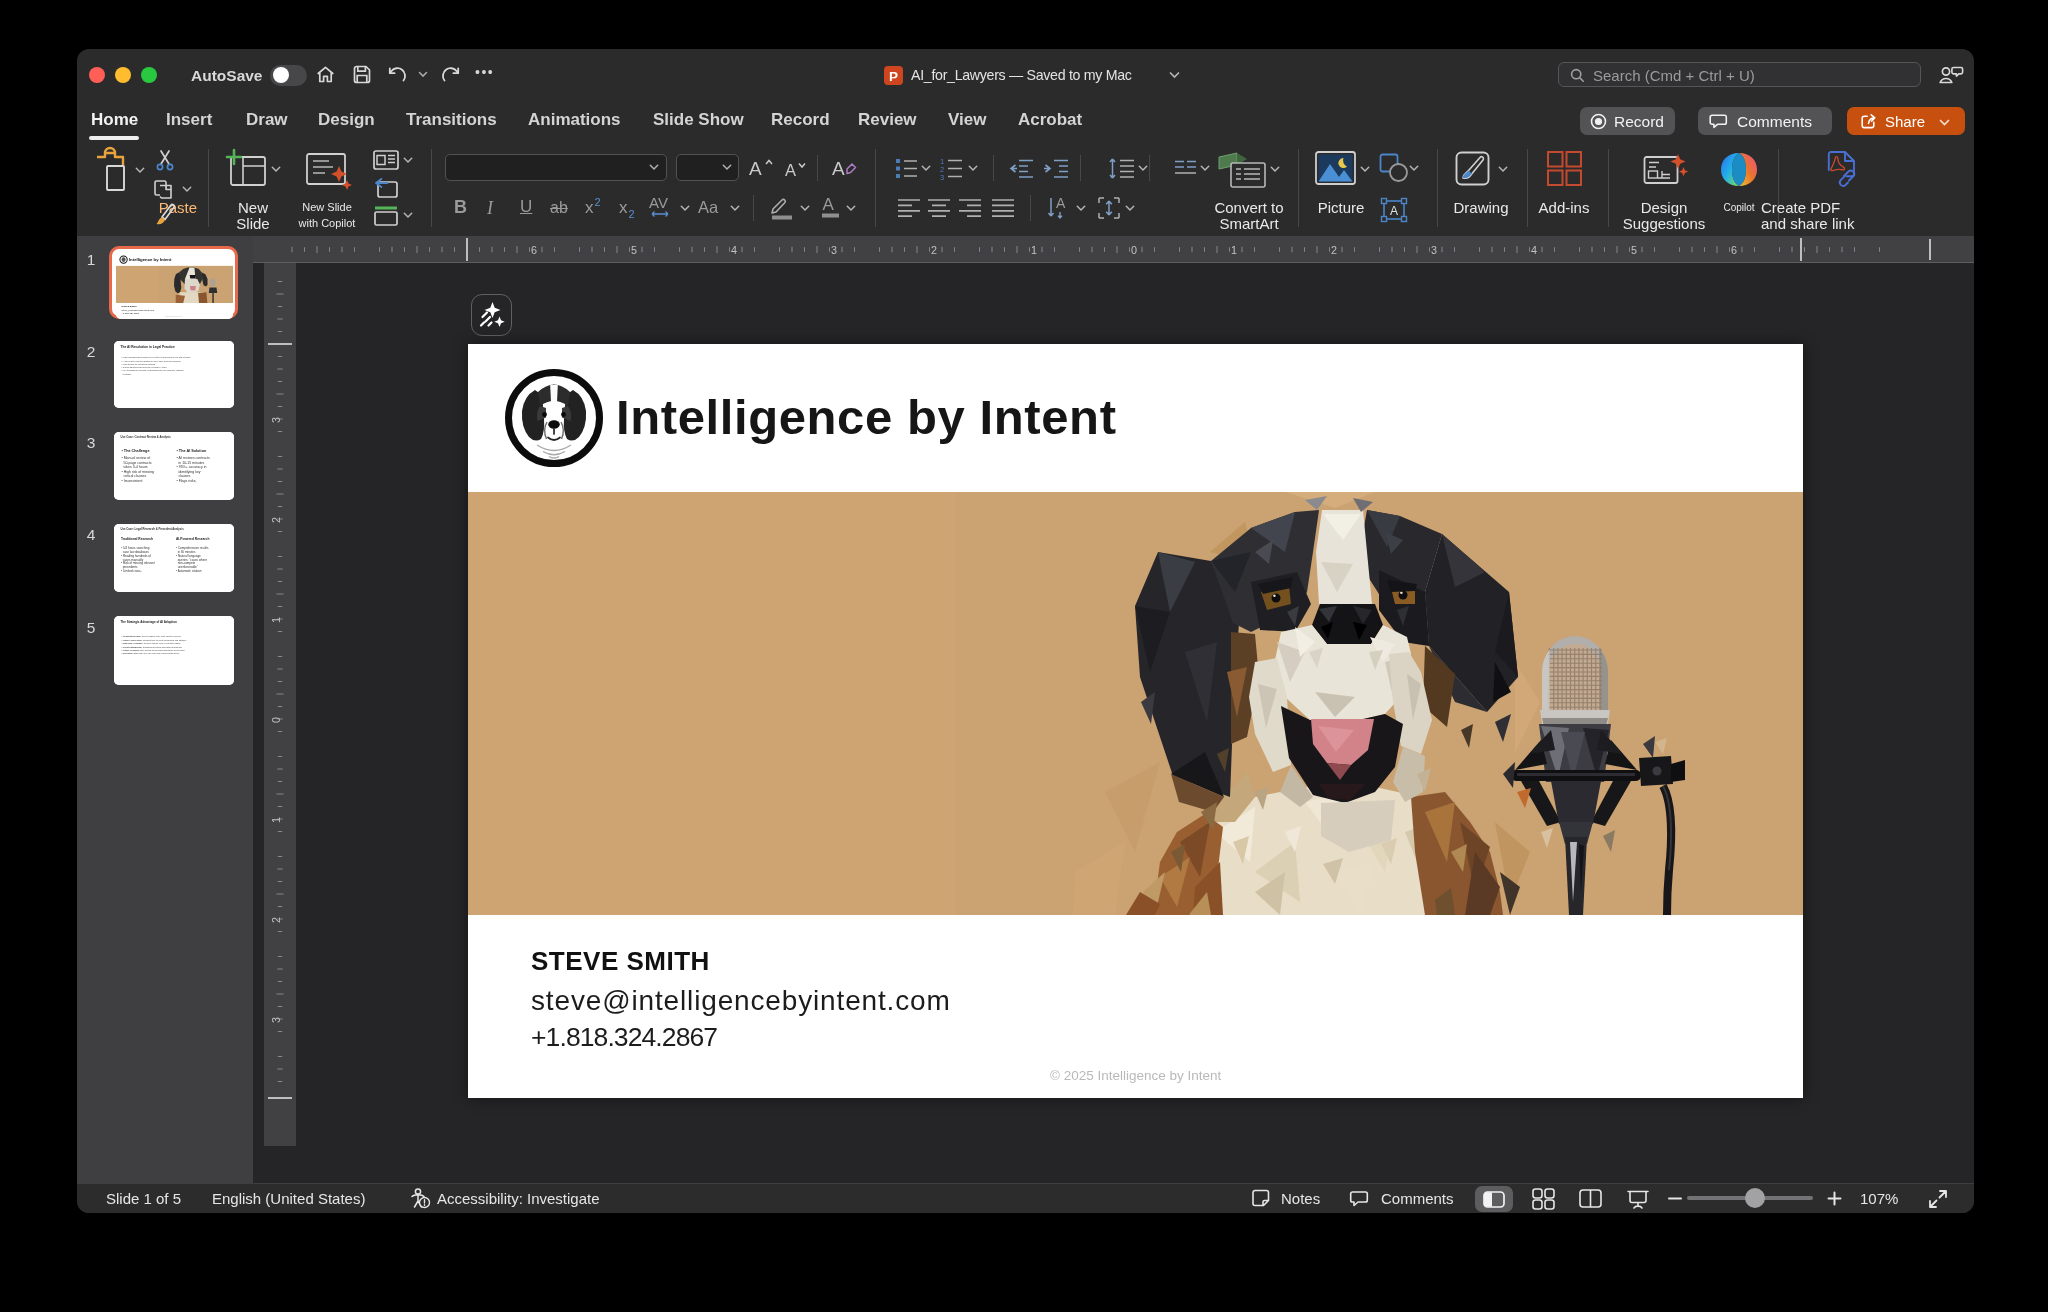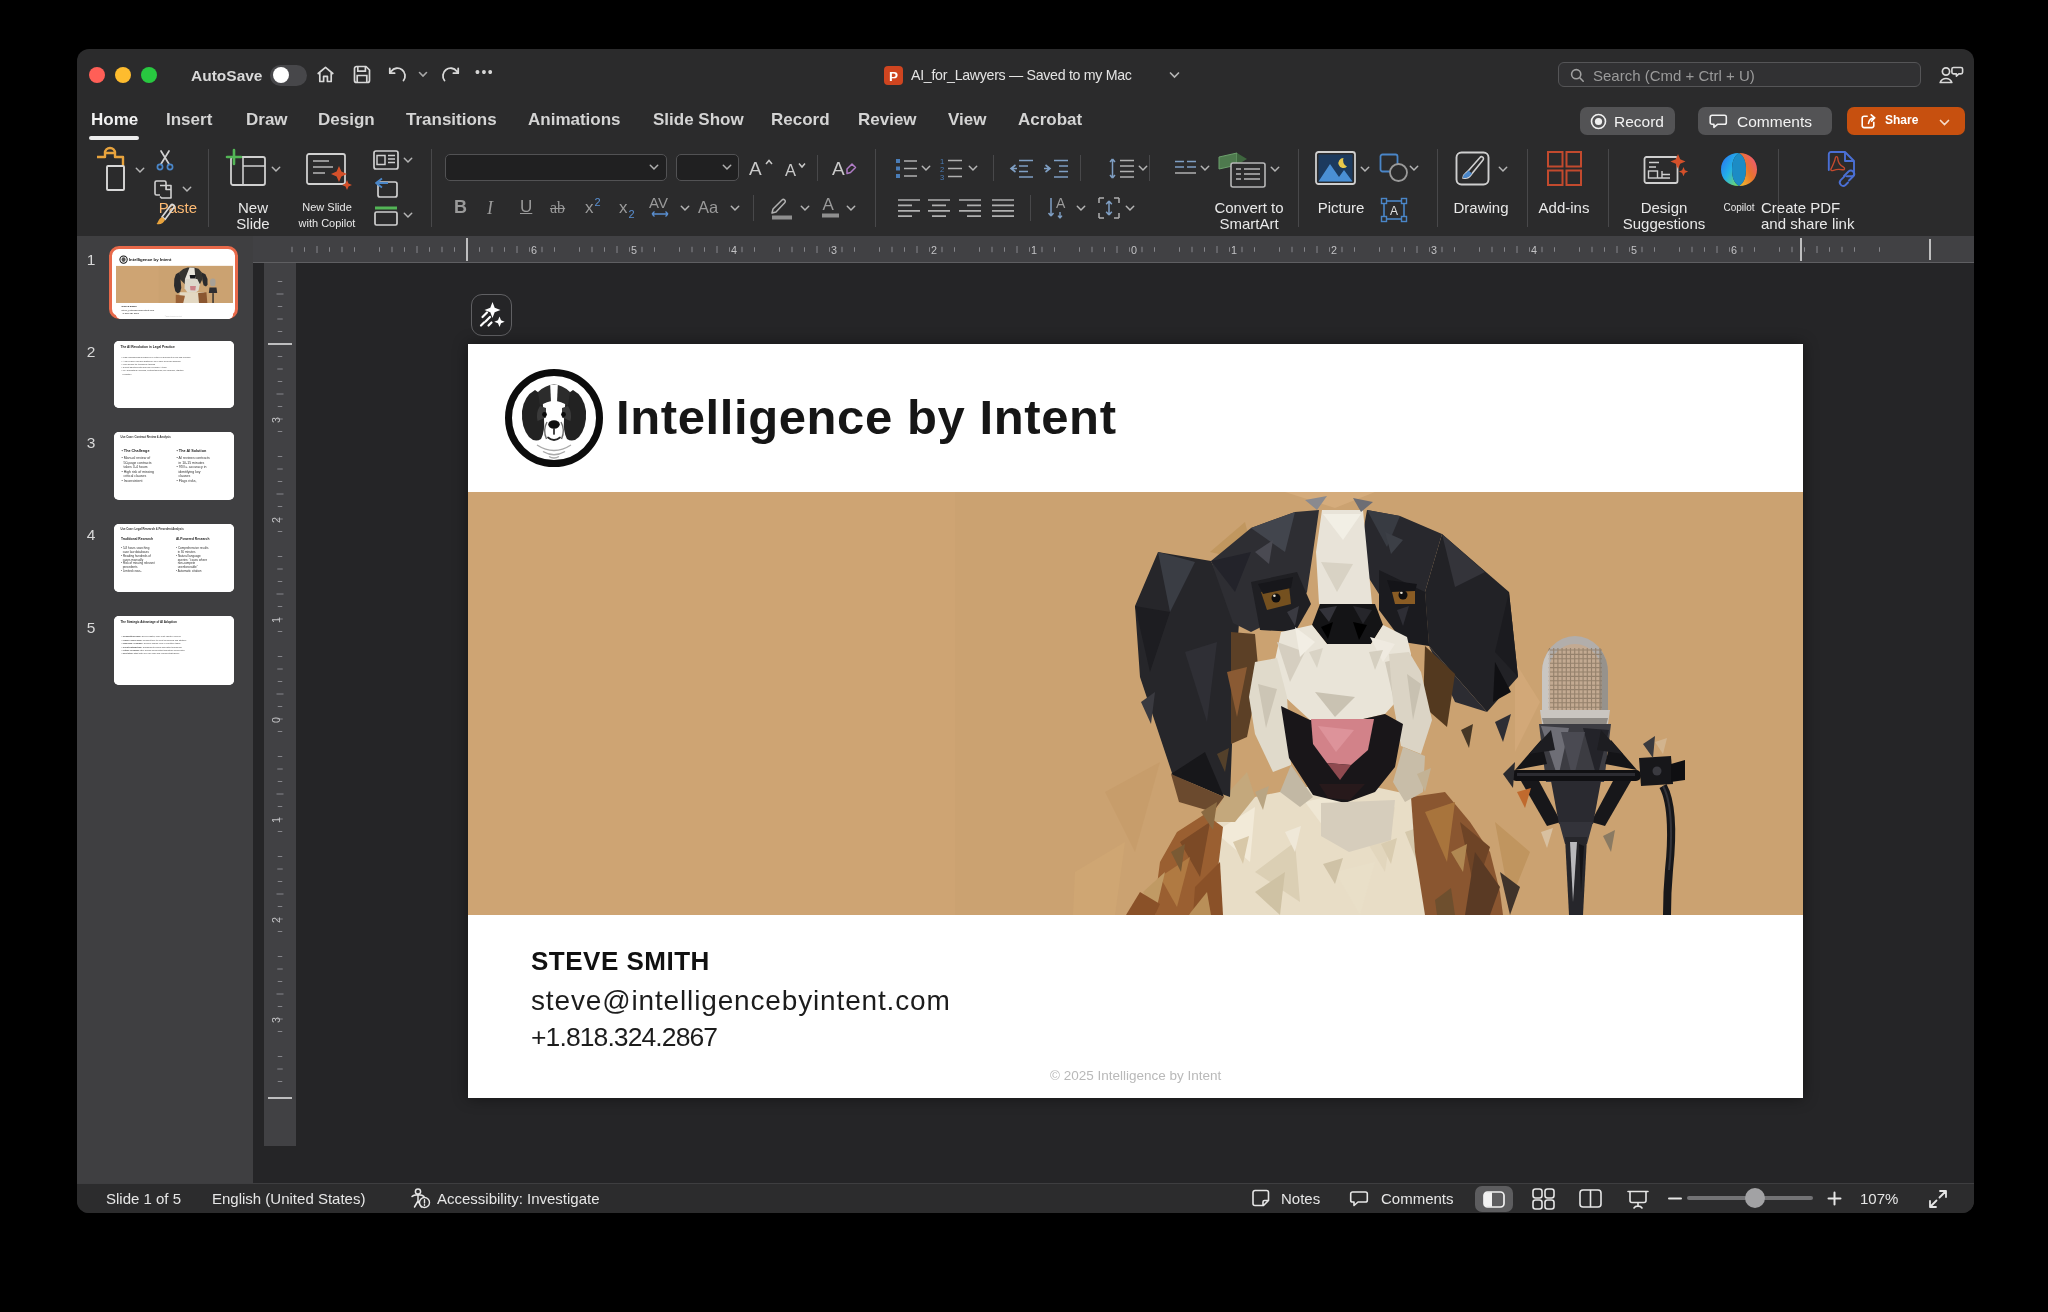--- a/index.html
+++ b/index.html
@@ -74,21 +74,21 @@
 <div class="a" style="left:1621px;top:58px;width:134px;height:28px;border-radius:7px;background:#535355"></div>
 <svg class="a" style="left:1633px;top:64px" width="18" height="17" viewBox="0 0 18 17">
       <path d="M2 3.5 h12.5 a1.8 1.8 0 0 1 1.8 1.8 v5.4 a1.8 1.8 0 0 1-1.8 1.8 h-7 l-3.6 3 v-3 h-1.9 a1.8 1.8 0 0 1-1.8-1.8 V5.3 a1.8 1.8 0 0 1 1.8-1.8 Z" fill="none" stroke="#f0f0f0" stroke-width="1.6" stroke-linejoin="round" transform="translate(0,-1.2)"></path>
     </svg>
 <div class="tx" style="left:1660px;top:64px;font-size:15.5px;color:#f2f2f2;font-weight:500;">Comments</div>
 <div class="a" style="left:1770px;top:58px;width:118px;height:28px;border-radius:7px;background:#c7500f"></div>
 <svg class="a" style="left:1782px;top:63px" width="19" height="19" viewBox="0 0 19 19">
       <path d="M8.2 4.2 H5.2 a2 2 0 0 0-2 2 v7.4 a2 2 0 0 0 2 2 h7.6 a2 2 0 0 0 2-2 v-3.2" fill="none" stroke="#fff" stroke-width="1.6" stroke-linecap="round"></path>
       <path d="M9.5 11.5 c0.5-3.5 2.5-5.4 6-5.6 M12.2 2.8 L15.8 5.8 L12.6 9.2" fill="none" stroke="#fff" stroke-width="1.6" stroke-linecap="round" stroke-linejoin="round"></path>
     </svg>
-<div class="tx" style="left:1808px;top:64px;font-size:12px;color:#ffffff;font-weight:700;">Share</div>
+<div class="tx" style="left:1808px;top:64px;font-size:15px;color:#ffffff;font-weight:400;">Share</div>
 <svg class="a" style="left:1862px;top:70px" width="11" height="8" viewBox="0 0 11 8">
       <path d="M1.5 1.5 L5.5 5.5 L9.5 1.5" fill="none" stroke="#f5dccb" stroke-width="1.7" stroke-linecap="round"></path>
     </svg>
 <svg class="a" style="left:16px;top:101px" width="40" height="44" viewBox="0 0 40 44">
       <path d="M4 7 h8 v-4 h10 v4 h8 v32 h-12" fill="none" stroke="#e8a33d" stroke-width="2.4" stroke-linejoin="round"></path>
       <path d="M12 3 a5 5 0 0 1 10 0" fill="none" stroke="#e8a33d" stroke-width="2.4"></path>
       <rect x="14" y="16" width="17" height="24" rx="1" fill="#2b2b2c" stroke="#d8d8d8" stroke-width="1.9"></rect>
     </svg>
 <svg class="a" style="left:58px;top:117.5px" width="10" height="7" viewBox="0 0 10 7">
       <path d="M1.3 1.3 L5 5 L8.7 1.3" fill="none" stroke="#b5b5b5" stroke-width="1.5" stroke-linecap="round"></path>
@@ -165,21 +165,21 @@
 <div class="a" style="left:740px;top:106px;width:1px;height:26px;background:#48484a"></div>
 <svg class="a" style="left:754px;top:107px" width="26" height="24" viewBox="0 0 26 24">
       <text x="1" y="19" font-size="19" fill="#c9c9c9" font-family="Liberation Sans">A</text>
       <path d="M16 13 l5-5 3.5 3.5 -5 5 -3.5 1 Z" fill="none" stroke="#b07cc6" stroke-width="1.5" stroke-linejoin="round"></path>
     </svg>
 <div class="tx" style="left:377px;top:148px;font-size:18px;color:#9a9a9a;font-weight:700;">B</div>
 <svg class="a" style="left:408px;top:148px" width="14" height="22" viewBox="0 0 14 22">
       <text x="2" y="17" font-size="18" font-style="italic" fill="#9a9a9a" font-family="Liberation Serif">I</text>
     </svg>
 <div class="tx" style="left:443px;top:148px;font-size:17px;color:#9a9a9a;font-weight:400;text-decoration:underline;">U</div>
-<div class="tx" style="left:473px;top:150px;font-size:16px;color:#9a9a9a;font-weight:400;text-decoration:line-through;font-family:Liberation Serif, serif;">ab</div>
+<div class="tx" style="left:473px;top:150px;font-size:16px;color:#9a9a9a;font-weight:400;text-decoration:line-through;">ab</div>
 <svg class="a" style="left:508px;top:148px" width="22" height="22" viewBox="0 0 22 22">
       <text x="0" y="16" font-size="17" fill="#9a9a9a" font-family="Liberation Sans">x</text>
       <text x="9.5" y="9" font-size="11" fill="#5a8fd0" font-family="Liberation Sans">2</text>
     </svg>
 <svg class="a" style="left:542px;top:148px" width="22" height="22" viewBox="0 0 22 22">
       <text x="0" y="16" font-size="17" fill="#9a9a9a" font-family="Liberation Sans">x</text>
       <text x="9.5" y="21" font-size="11" fill="#5a8fd0" font-family="Liberation Sans">2</text>
     </svg>
 <svg class="a" style="left:572px;top:145px" width="26" height="26" viewBox="0 0 26 26">
       <text x="0" y="14" font-size="15" fill="#9a9a9a" font-family="Liberation Sans">AV</text>

